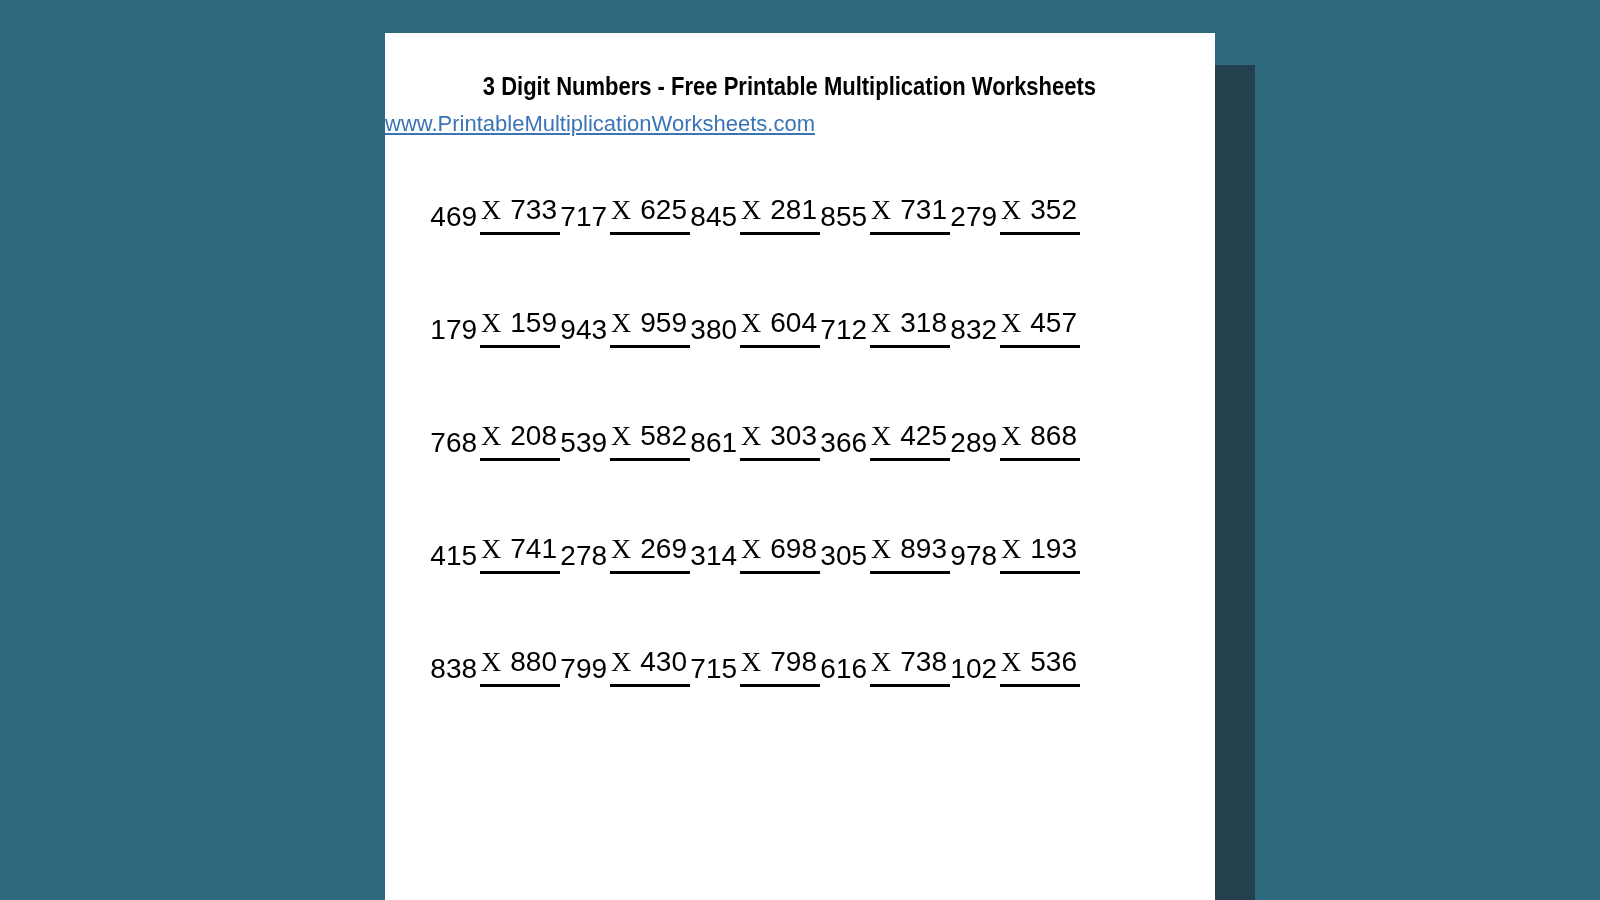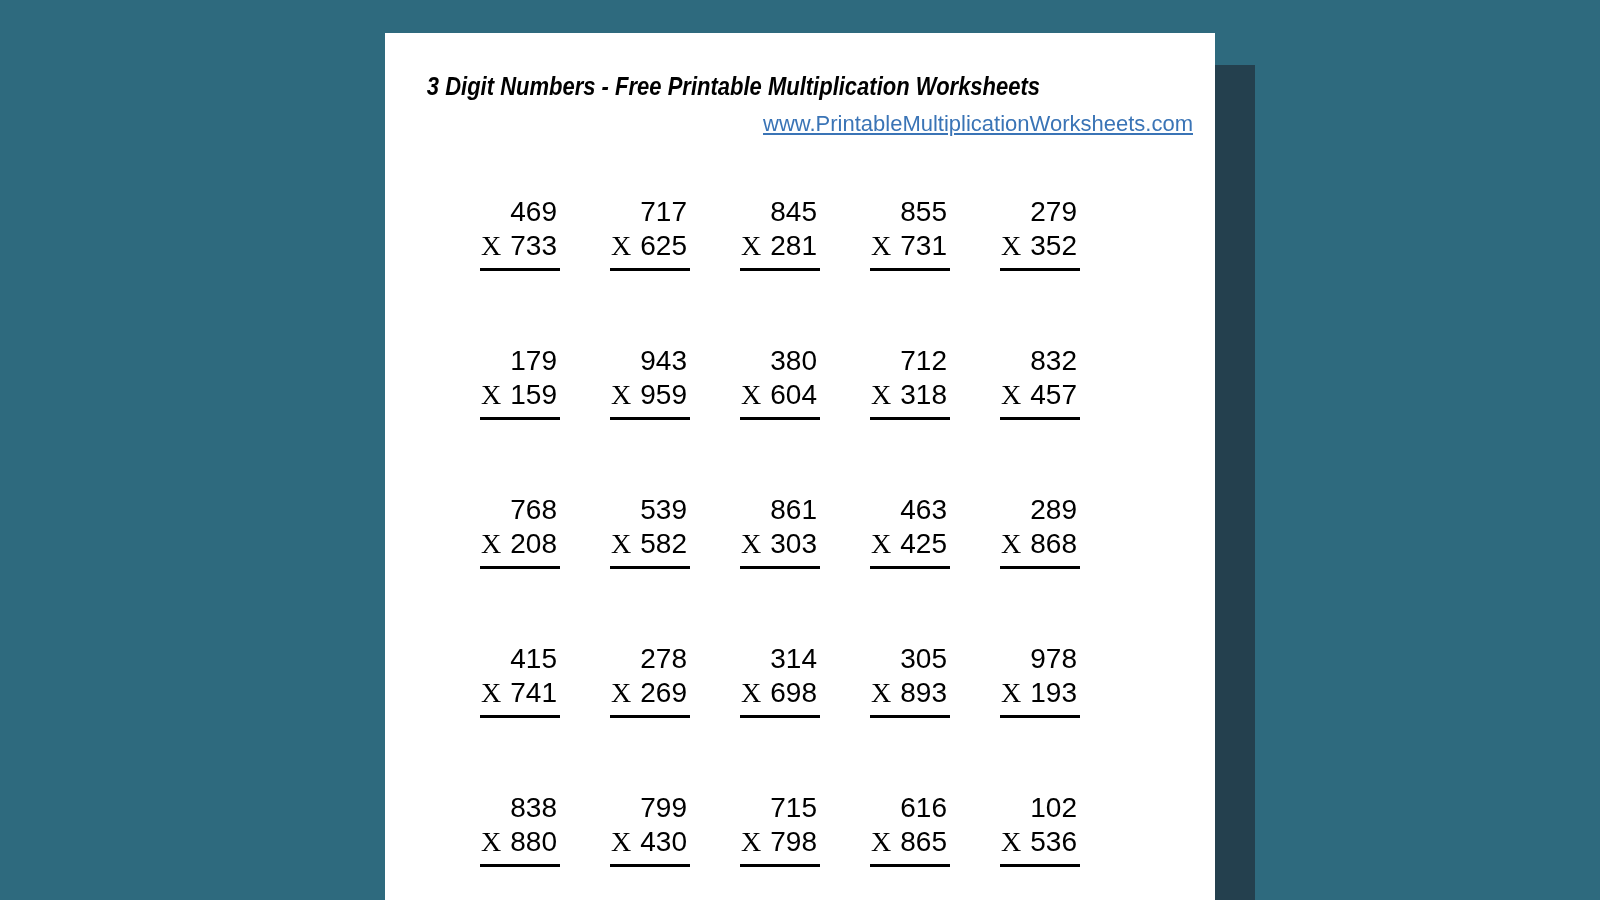--- a/index.html
+++ b/index.html
@@ -30,56 +30,55 @@
   }
   .content{
     position:absolute;
     left:0;top:0;
     width:808px;height:100%;
   }
   .title{
     position:absolute;
     left:0;top:36px;
     width:808px;
-    text-align:left;
+    text-align:center;
     font-size:25px;
     line-height:34px;
     font-weight:bold;
     color:var(--ink);
     white-space:nowrap;
-    font-style:italic;
   }
   .title .squeeze{
     display:inline-block;
     transform:scaleX(0.88);
     transform-origin:center;
   }
   .site-link{
     position:absolute;
     left:0;top:78px;
     width:808px;
-    text-align:right;
+    text-align:left;
     font-size:22px;
     line-height:26px;
     color:var(--link);
     text-decoration:underline;
     cursor:pointer;
   }
   .problems{
     position:absolute;
     left:77px;top:161px;
     display:grid;
     grid-template-columns:repeat(5,98px);
     column-gap:32px;
     row-gap:72px;
     justify-items:end;
   }
   .problem{
     display:flex;
-    flex-direction:column;
+    flex-direction:row;
     align-items:flex-end;
     color:var(--ink);
   }
   .problem .top{
     font-size:28px;
     line-height:36px;
     padding-right:3px;
   }
   .problem .bottom{
     display:flex;
@@ -205,21 +204,21 @@
 
   <div class="problem">
     <div class="top">861</div>
     <div class="bottom">
       <span class="op">X</span>
       <span class="num">303</span>
     </div>
   </div>
 
   <div class="problem">
-    <div class="top">463</div>
+    <div class="top">366</div>
     <div class="bottom">
       <span class="op">X</span>
       <span class="num">425</span>
     </div>
   </div>
 
   <div class="problem">
     <div class="top">289</div>
     <div class="bottom">
       <span class="op">X</span>
@@ -288,21 +287,21 @@
     <div class="bottom">
       <span class="op">X</span>
       <span class="num">798</span>
     </div>
   </div>
 
   <div class="problem">
     <div class="top">616</div>
     <div class="bottom">
       <span class="op">X</span>
-      <span class="num">865</span>
+      <span class="num">738</span>
     </div>
   </div>
 
   <div class="problem">
     <div class="top">102</div>
     <div class="bottom">
       <span class="op">X</span>
       <span class="num">536</span>
     </div>
   </div>

